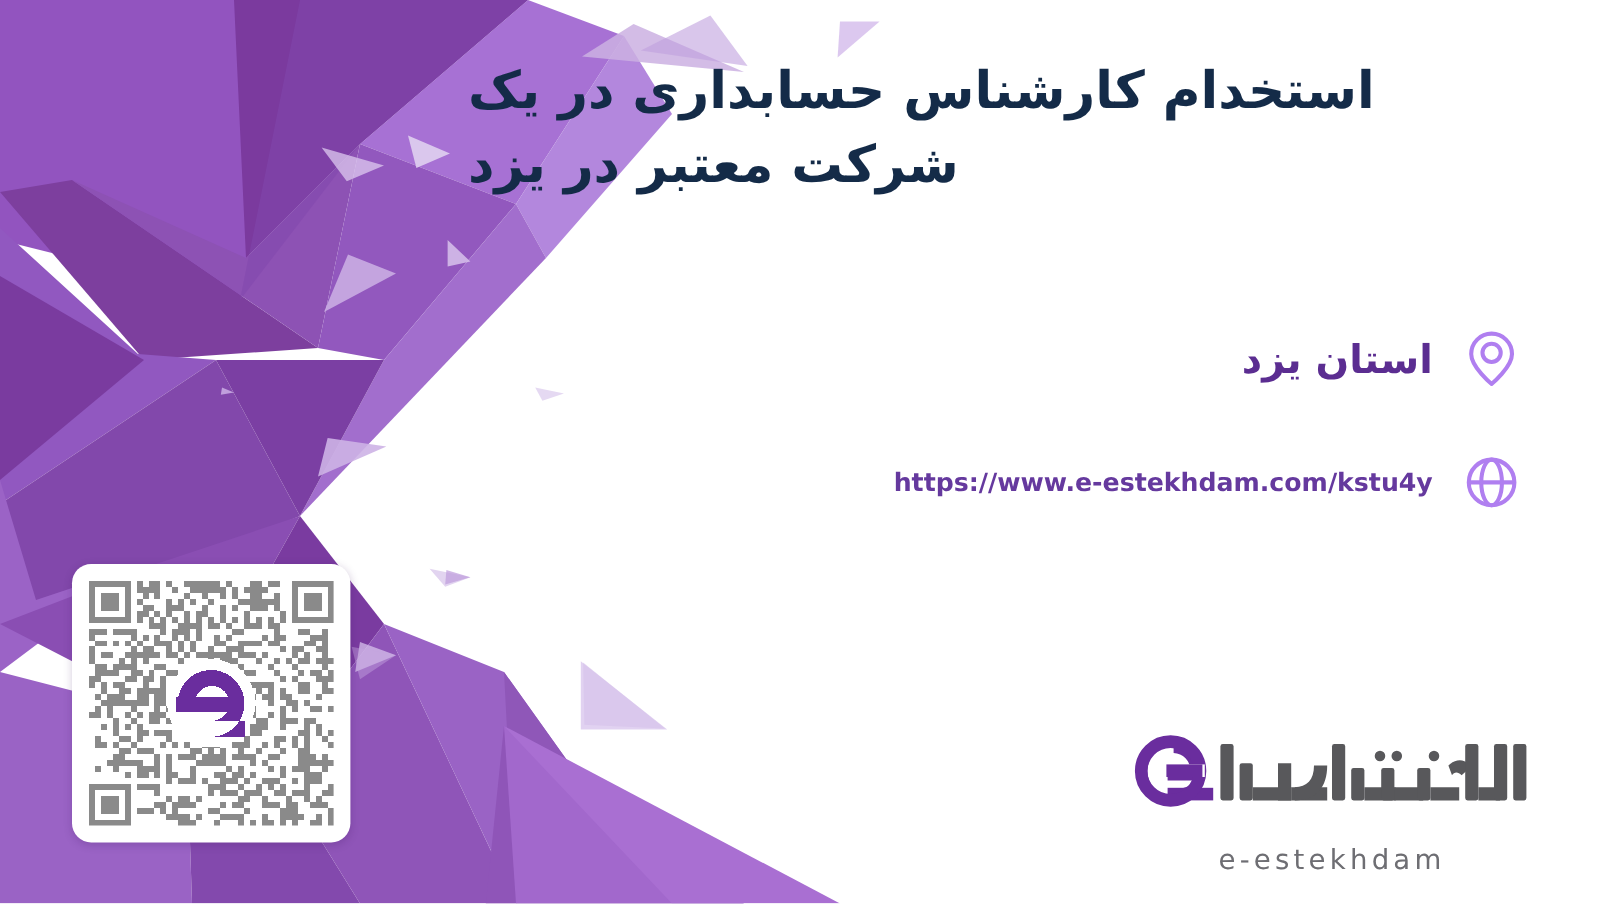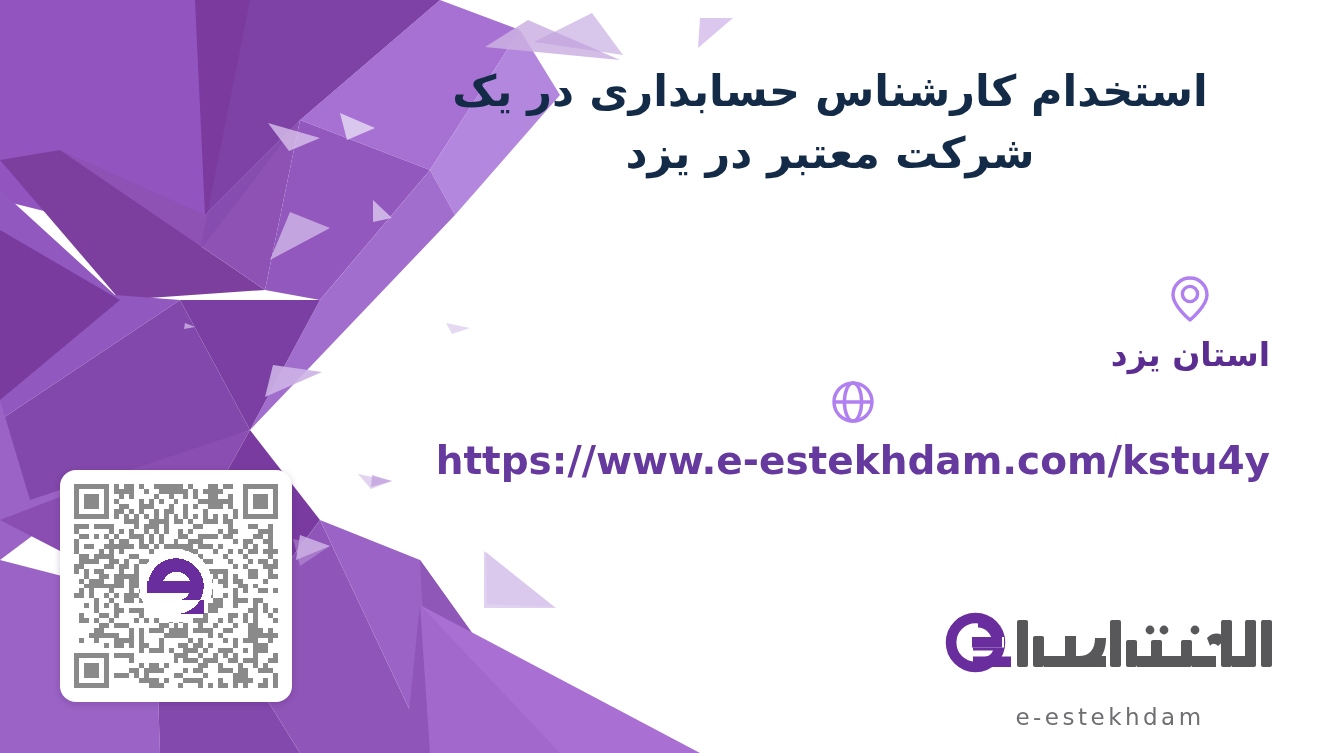--- a/index.html
+++ b/index.html
@@ -33,43 +33,43 @@
   #content {
     position: absolute;
     inset: 0;
     width: 1340px;
     height: 753px;
   }
 
   #title-block {
     position: absolute;
     right: 70px;
-    top: 60px;
+    top: 45px;
     width: 880px;
-    text-align: center;
+    text-align: left;
     direction: rtl;
   }
   #title-text {
     margin: 0;
     font-size: 43px;
     font-weight: 700;
     line-height: 1.45;
     color: #142b48;
     letter-spacing: 0;
   }
 
   .info-row {
     position: absolute;
     right: 70px;
     display: flex;
-    flex-direction: column;
+    flex-direction: row;
     align-items: center;
     justify-content: flex-start;
     direction: rtl;
-    gap: 9px;
+    gap: 22px;
   }
   #row-location { top: 272px; }
   #row-url      { top: 375px; }
 
   .row-icon {
     flex: 0 0 auto;
     width: 54px;
     height: 54px;
     display: flex;
     align-items: center;
@@ -79,21 +79,21 @@
     flex: 0 0 auto;
     white-space: nowrap;
   }
   #location-text {
     font-size: 33px;
     font-weight: 700;
     color: #5b2d91;
     direction: rtl;
   }
   #url-text {
-    font-size: 39px;
+    font-size: 21px;
     font-weight: 700;
     color: #65399e;
     direction: ltr;
     unicode-bidi: isolate;
     font-family: "DejaVu Sans", "Liberation Sans", sans-serif;
   }
 
   
   #qr-card {
     position: absolute;

